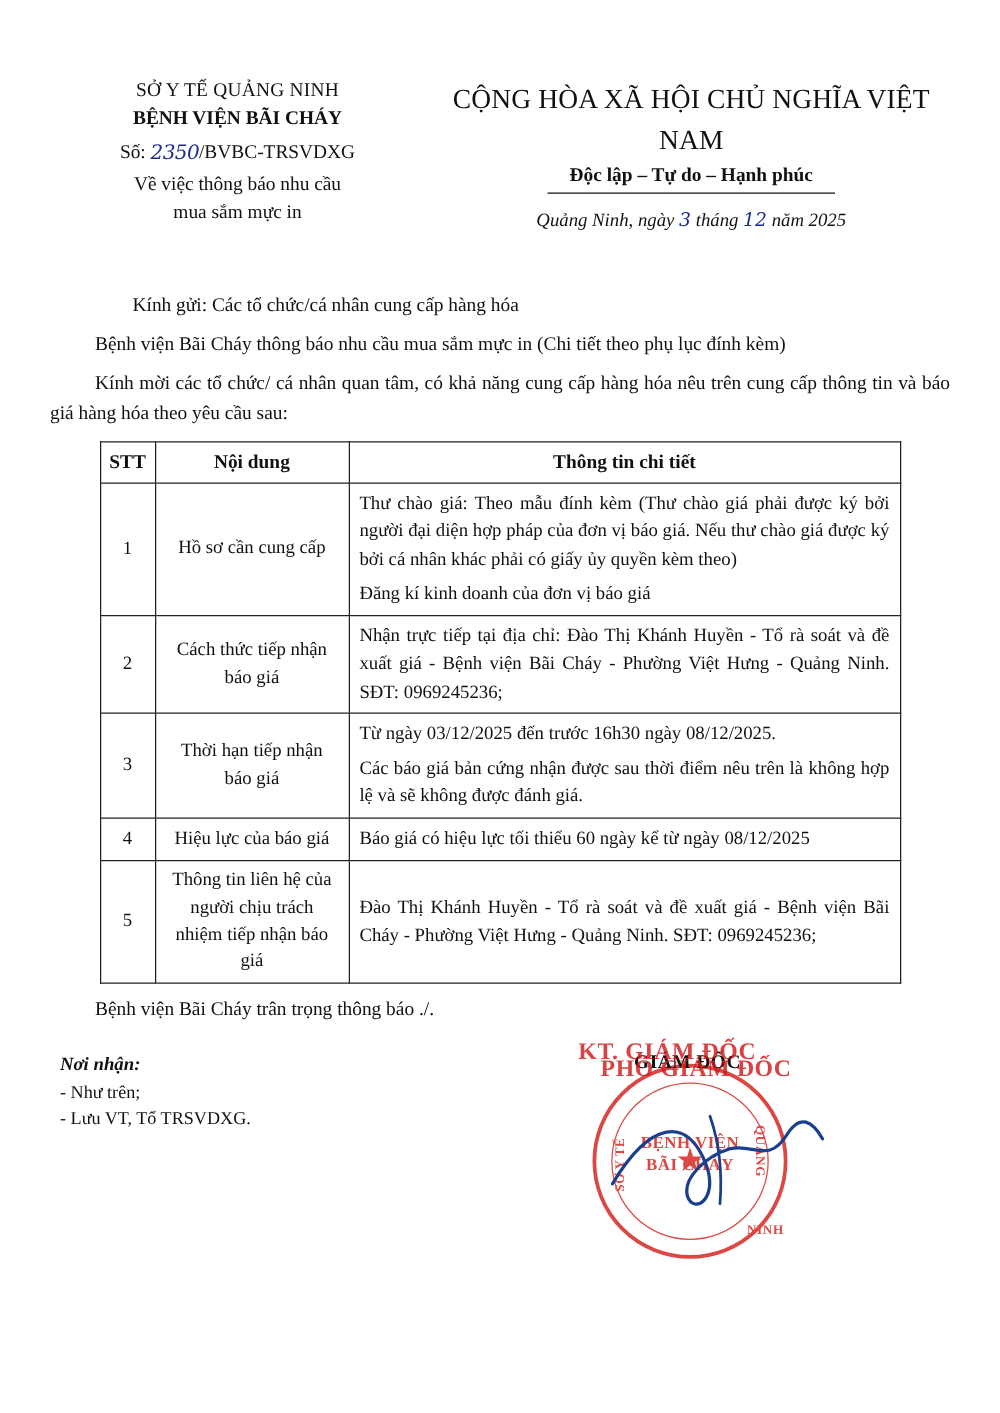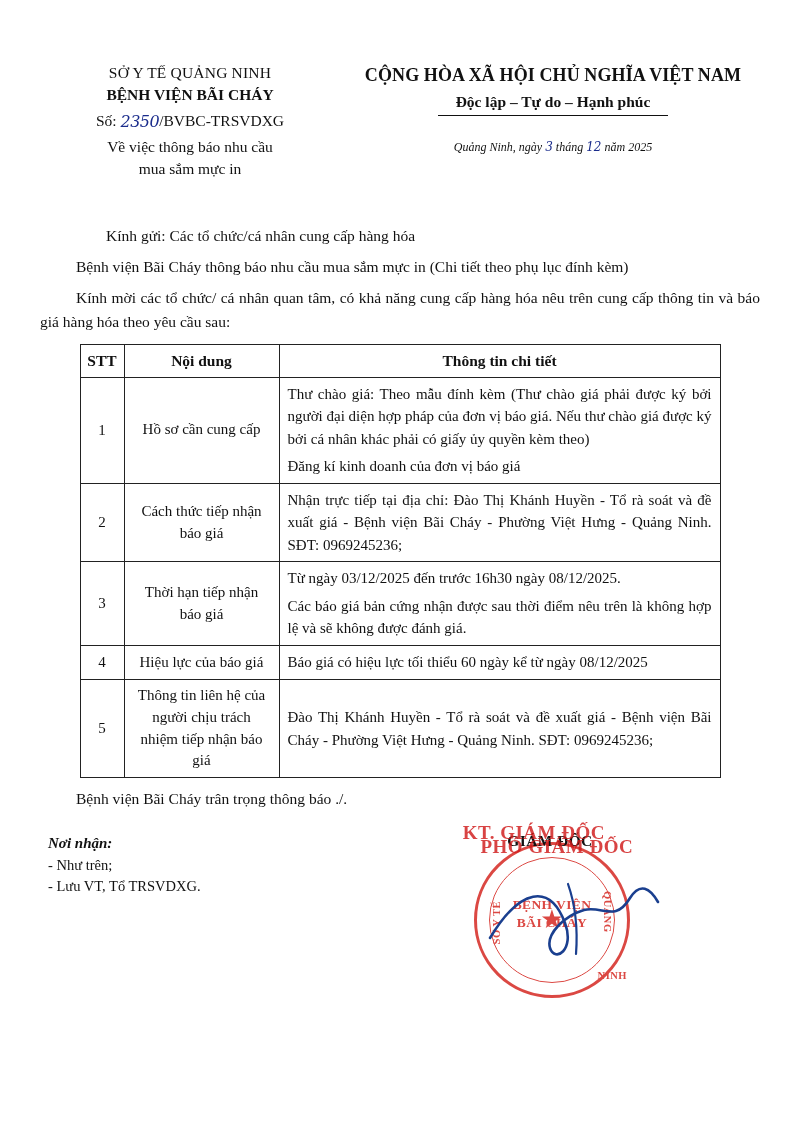--- a/index.html
+++ b/index.html
@@ -58,39 +58,39 @@
     line-height: 1.4;
   }
   .header-right {
     flex: 1;
     text-align: center;
     font-size: 15.5px;
     line-height: 1.5;
     padding-left: 6px;
   }
   .header-right .nation {
-    font-weight: bold;
-    font-size: 18px;
+    font-weight: normal;
+    font-size: 22px;
     letter-spacing: .1px;
   }
   .header-right .motto {
     font-weight: bold;
     font-size: 15.5px;
     margin-top: 1px;
   }
   .motto-rule {
     width: 230px;
     height: 1px;
     background: #111;
     margin: 2px auto 0 auto;
   }
   .header-right .place-date {
-    margin-top: 22px;
+    margin-top: 10px;
     font-style: italic;
-    font-size: 12px;
+    font-size: 15px;
     text-align: center;
   }
   .hand-ink {
     color: #1a2c8c;
     font-family: "DejaVu Serif", serif;
     font-style: italic;
   }
 
   
   .body {

